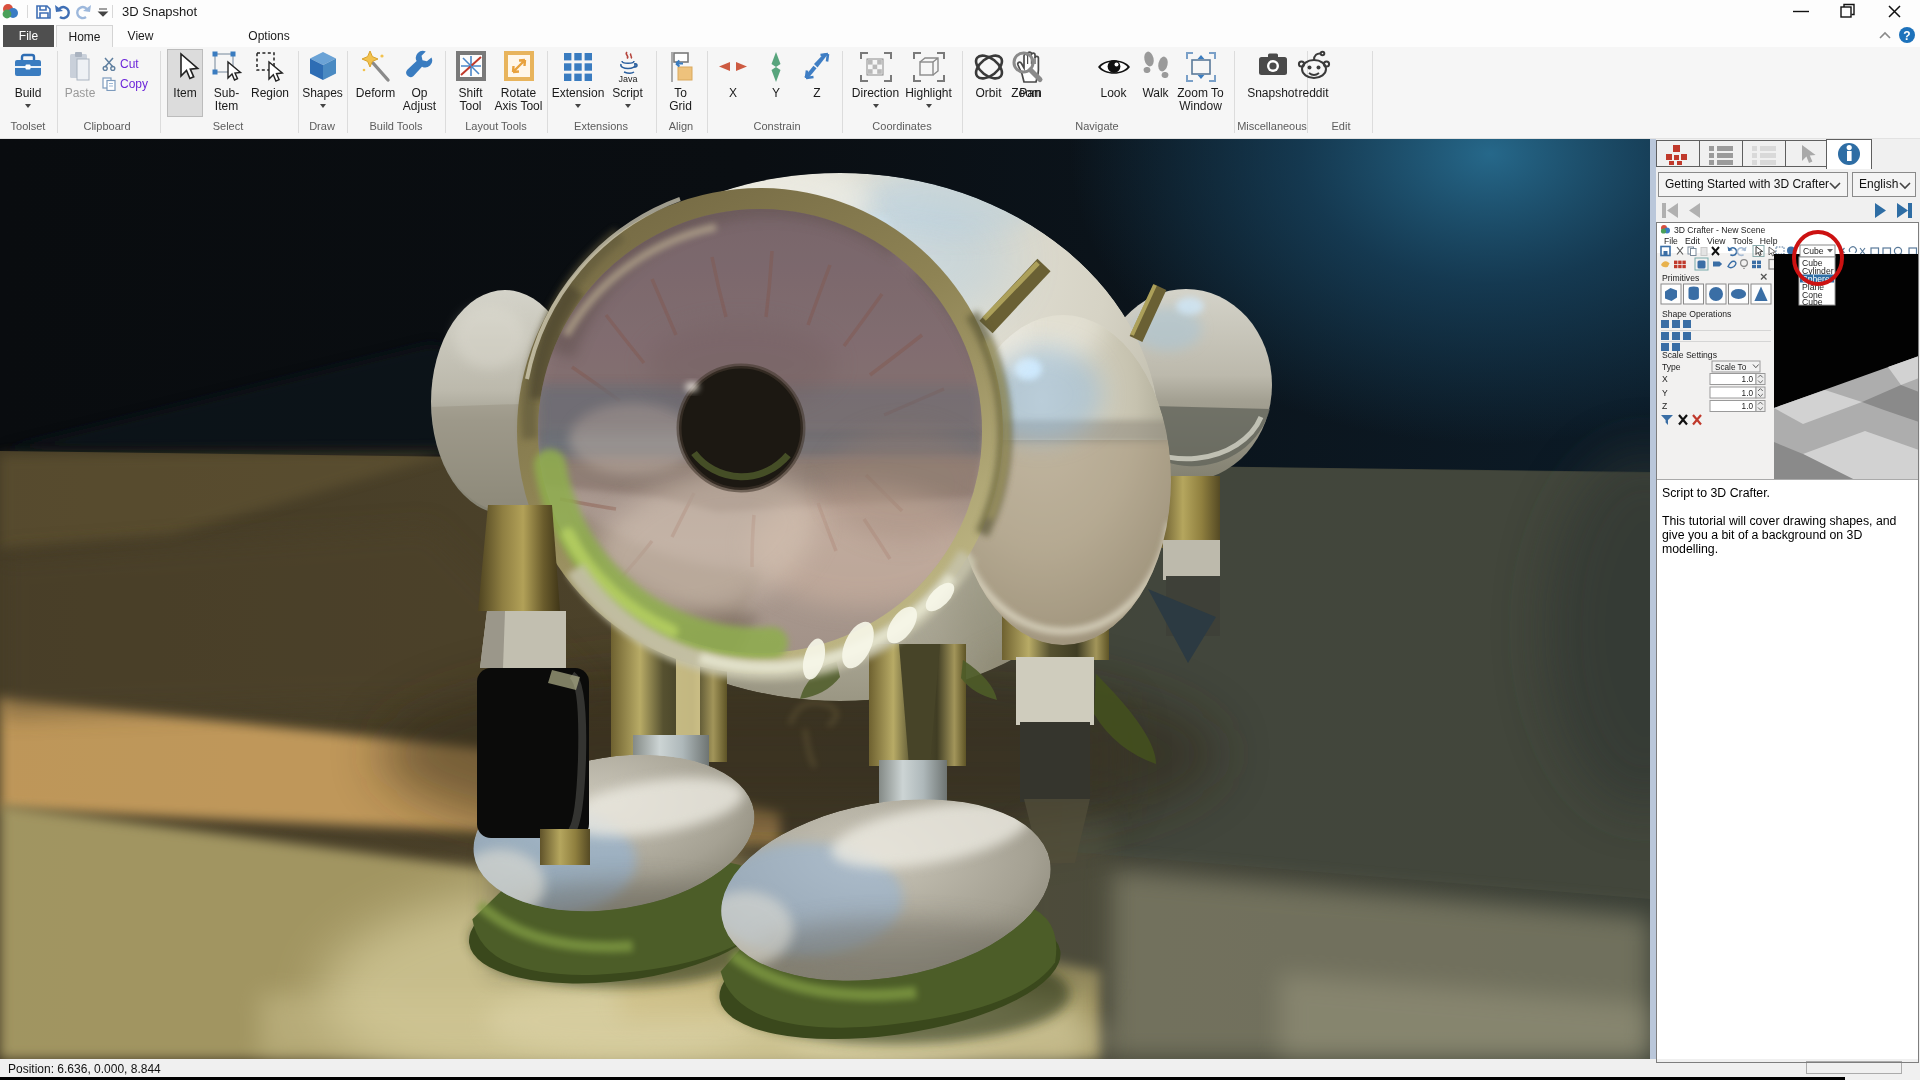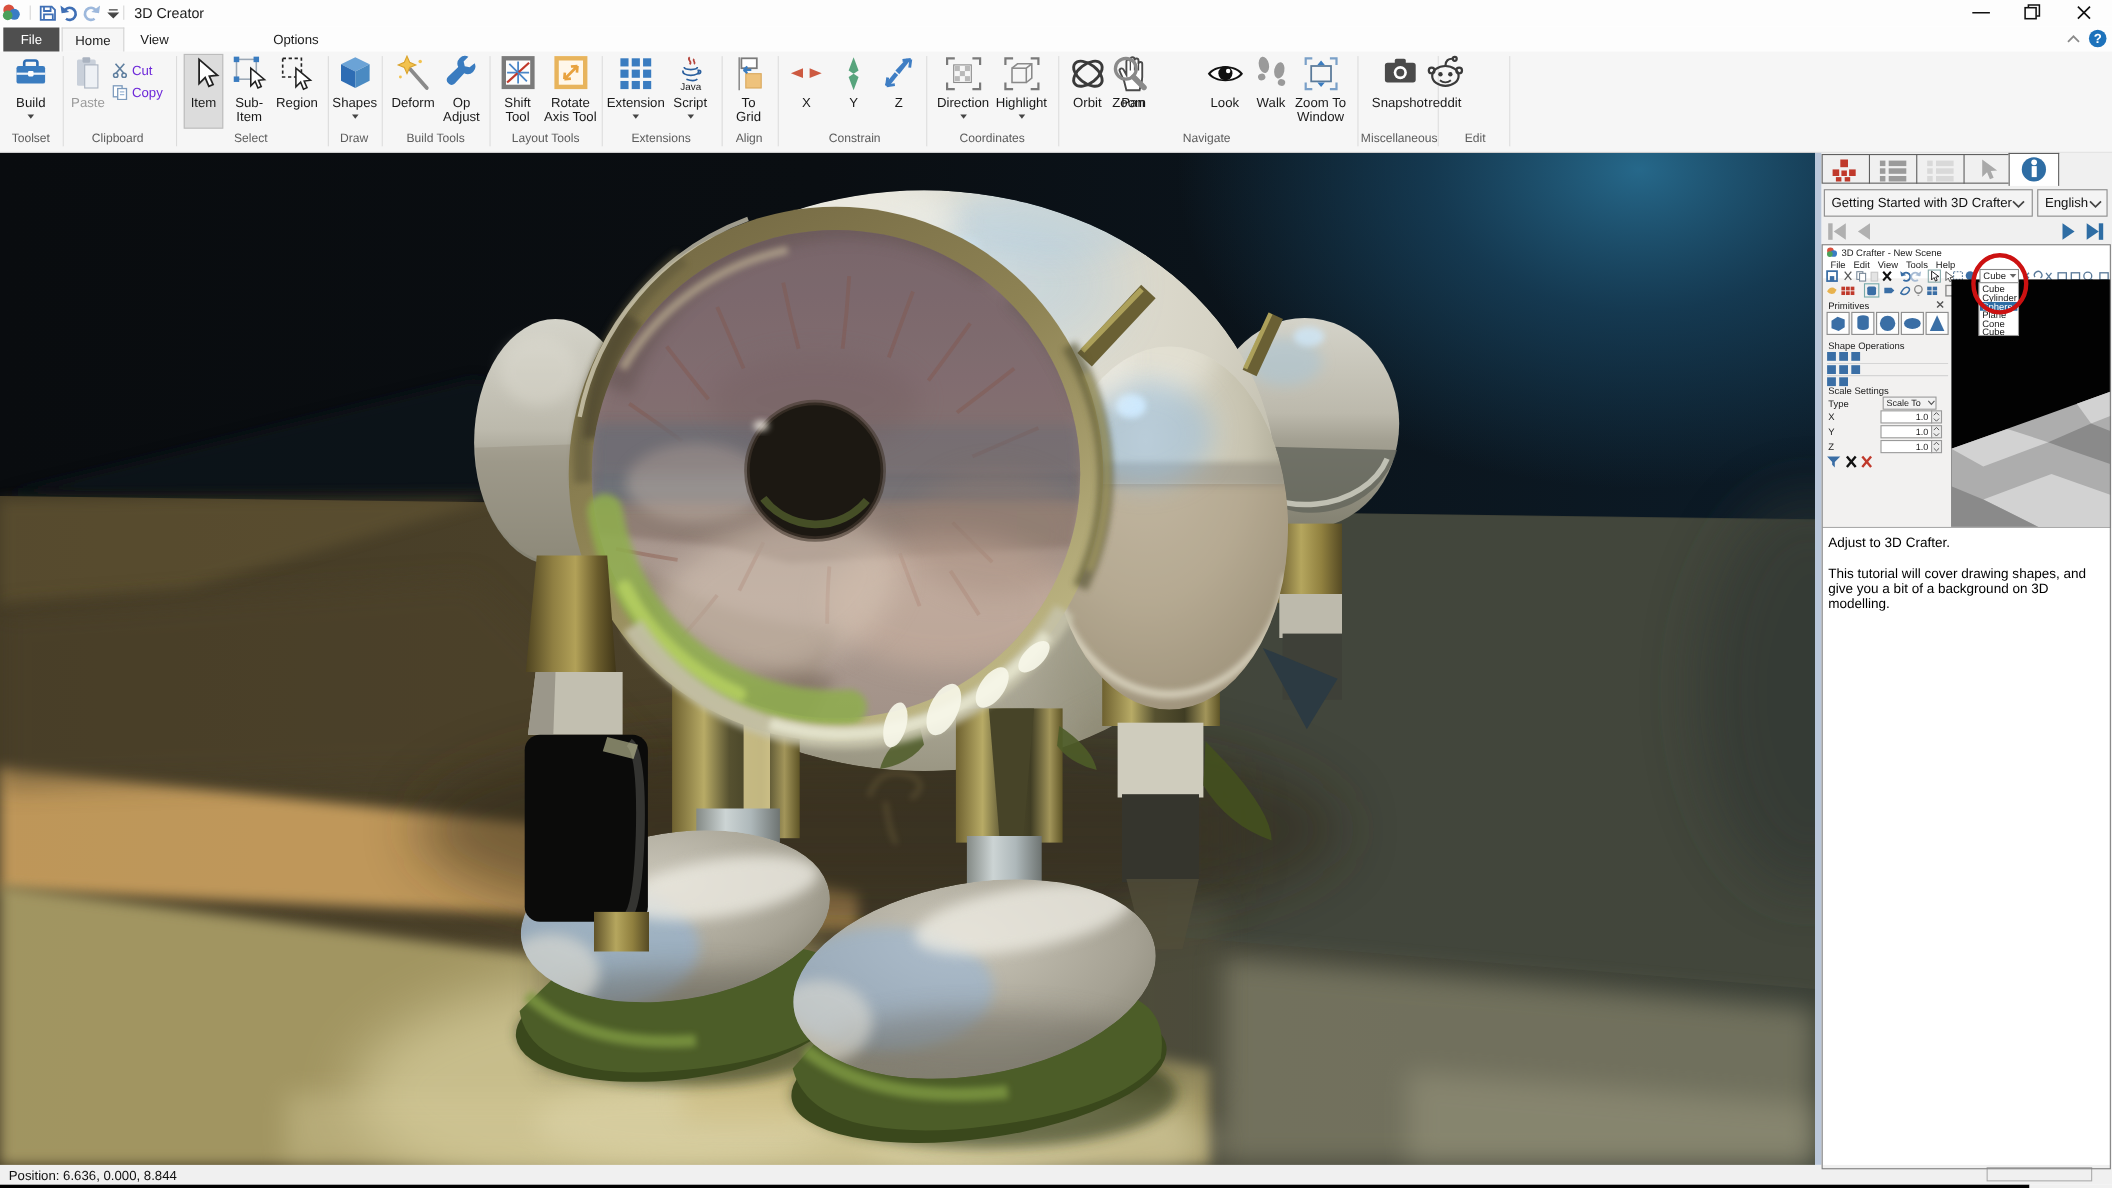--- a/index.html
+++ b/index.html
@@ -56,21 +56,21 @@
       <path d="M99 9 h8 M99 12 l4 4 4-4 z" stroke="#444" stroke-width="1.2" fill="#444"></path>
       <rect x="112" y="5" width="1" height="13" fill="#d8d8d8"></rect>
 
       <path d="M1793 11.5 h16" stroke="#111" stroke-width="1.4"></path>
       <g stroke="#111" stroke-width="1.4" fill="none">
         <rect x="1841" y="7" width="10" height="10"></rect>
         <path d="M1844 7 v-2.5 h10 v10 h-2.5"></path>
       </g>
       <path d="M1889 6 l11 11 M1900 6 l-11 11" stroke="#111" stroke-width="1.5"></path>
     </svg>
-    <span class="ttxt" style="left:122px;">3D Creator</span>
+    <span class="ttxt" style="left:122px;">3D Snapshot</span>
   </div>
   <div id="tabrow">
     <div class="tab" id="tab-file" style="left:3px;width:51px;">File</div>
     <div class="tab" id="tab-home" style="left:56px;width:57px;">Home</div>
     <div class="tab" style="left:116px;width:49px;">View</div>
     <div class="tab" style="left:170px;width:62px;margin-top:24px;">Render</div>
     <div class="tab" style="left:238px;width:62px;">Options</div>
     <svg width="40" height="23" style="position:absolute;left:1876px;top:0">
       <path d="M4 14 l5 -5 5 5" stroke="#8a8a8a" stroke-width="1.6" fill="none"></path>
       <circle cx="31" cy="11" r="8" fill="#1d72bb"></circle>
@@ -892,21 +892,21 @@
           <path d="M101 182.5 l2.4-2.4 2.4 2.4 M101 185.5 l2.4 2.4 2.4-2.4"></path>
         </g>
         <path d="M4 193 l12 0 -5 5 0 5 -2.4-2.4 0-2.6 z" fill="#3a6ea5"></path>
         <path d="M22 193 l8 9.5 M30 193 l-8 9.5" stroke="#111" stroke-width="2.2"></path>
         <path d="M36 193 l8 9.5 M44 193 l-8 9.5" stroke="#c0392b" stroke-width="2.2"></path>
       </svg>
     </div>
     <div style="position:absolute;left:0;top:83px;width:263px;height:841px;border:1px solid #7e7e7e;z-index:5;"></div>
 
     <div style="position:absolute;left:1px;top:340px;width:262px;height:584px;background:#fff;border-top:1px solid #aaa;font-size:12.3px;line-height:13.8px;color:#000;">
-      <div style="position:absolute;left:5px;top:7px;width:250px;">Adjust to 3D Crafter.</div>
+      <div style="position:absolute;left:5px;top:7px;width:250px;">Script to 3D Crafter.</div>
       <div style="position:absolute;left:5px;top:35px;width:252px;">This tutorial will cover drawing shapes, and give you a bit of a background on 3D modelling.</div>
     </div>
   </div>
   <div id="statusbar">
       <span style="position:absolute;left:8px;top:3px;">Position: 6.636, 0.000, 8.844</span>
     <span style="position:absolute;left:1806px;top:2px;width:96px;height:13px;border:1px solid #ababab;"></span>
   </div>
   <div id="blackstrip"></div>
   <div id="grip"></div>
 </div>

